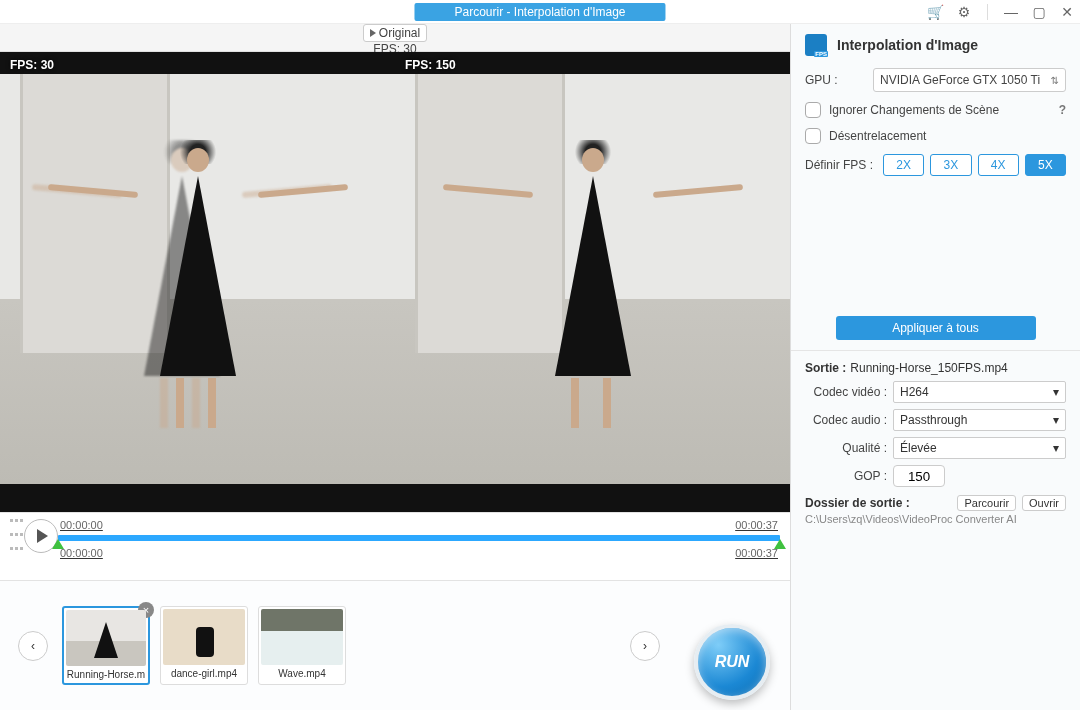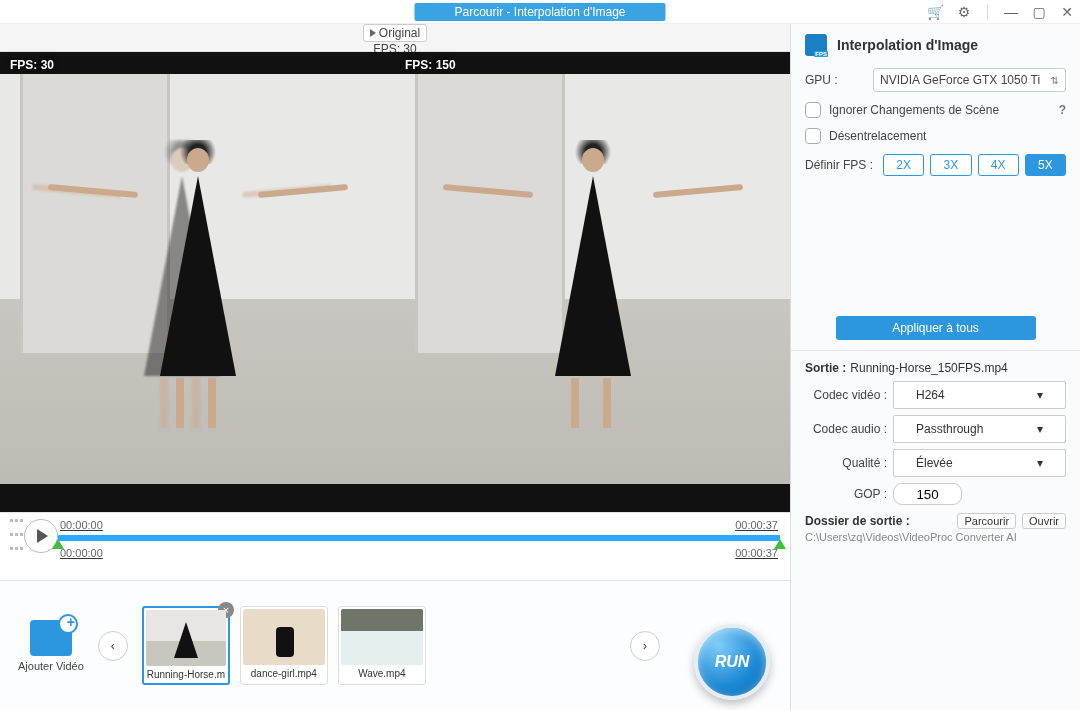--- a/index.html
+++ b/index.html
@@ -100,22 +100,22 @@
 .radio.on::after{content:"";width:7px;height:7px;background:#2c97de;border-radius:50%;}
 .radio.off{border-color:#bbb;}
 .helpq{color:#777; font-weight:bold; cursor:pointer; margin-left:auto;}
 .fpsbtns{display:flex; gap:6px;}
 .fpsbtn{flex:1; height:22px; border:1px solid #2c97de; color:#2c97de; background:#fff; border-radius:3px; display:flex;align-items:center;justify-content:center; cursor:pointer; font-size:12px;}
 .fpsbtn.active{background:#2c97de; color:#fff;}
 .applybtn{ margin:10px auto 0; width:200px; height:24px; background:#2c97de; color:#fff; border-radius:3px; display:flex;align-items:center;justify-content:center; cursor:pointer;}
 .rsection2{border-top:1px solid #e5e5e5; padding:10px 14px; font-size:12px;}
 .outrow{display:flex; align-items:center; gap:6px; margin-bottom:6px;}
 .outrow .olabel{width:82px; text-align:right; color:#444;}
-.oselect{flex:1; height:28px; border:1px solid #ccc; background:#fff; border-radius:2px; padding:0 22px; display:flex; align-items:center; justify-content:space-between; cursor:pointer;}
-.oinput{width:69px; height:22px; border:1px solid #ccc; border-radius:9px; text-align:center;}
+.oselect{flex:1; height:22px; border:1px solid #ccc; background:#fff; border-radius:2px; padding:0 6px; display:flex; align-items:center; justify-content:space-between; cursor:pointer;}
+.oinput{width:52px; height:22px; border:1px solid #ccc; border-radius:4px; text-align:center;}
 .sortierow{display:flex; gap:4px; font-weight:600; color:#333; margin-bottom:6px;}
 .dossier{margin-top:8px;}
 .dossier .drow{display:flex; justify-content:space-between; align-items:center;text-align:right;}
 .dossier .dlabel{font-weight:600;}
 .dossier .dbtns{display:flex; gap:6px;}
 .minib{border:1px solid #ccc; background:#fff; border-radius:3px; padding:1px 6px; font-size:11px; cursor:pointer;}
 .dpath{color:#888; font-size:11px; margin-top:2px;}
 </style>
 </head>
 <body>
@@ -232,24 +232,20 @@
           </div>
           <div class="blabels">
             <span>00:00:00</span>
             <span>00:00:37</span>
           </div>
         </div>
       </div>
     </div>
 
     <div class="filestrip">
-      <div class="addv">
-        <div class="addicon"></div>
-        <div class="lbl">Ajouter Vidéo</div>
-      </div>
       <div class="navcircle">‹</div>
       <div class="thumbs">
         <div class="thumb active">
           <div class="close">×</div>
           <div class="timg dancer1"></div>
           <div class="tn">Running-Horse.m</div>
         </div>
         <div class="thumb">
           <div class="timg dancer2"></div>
           <div class="tn">dance-girl.mp4</div>

